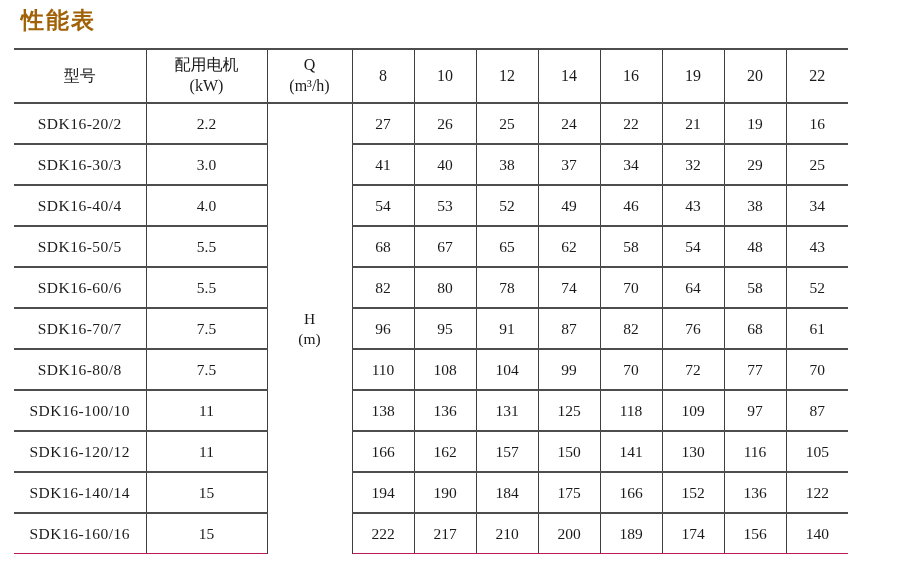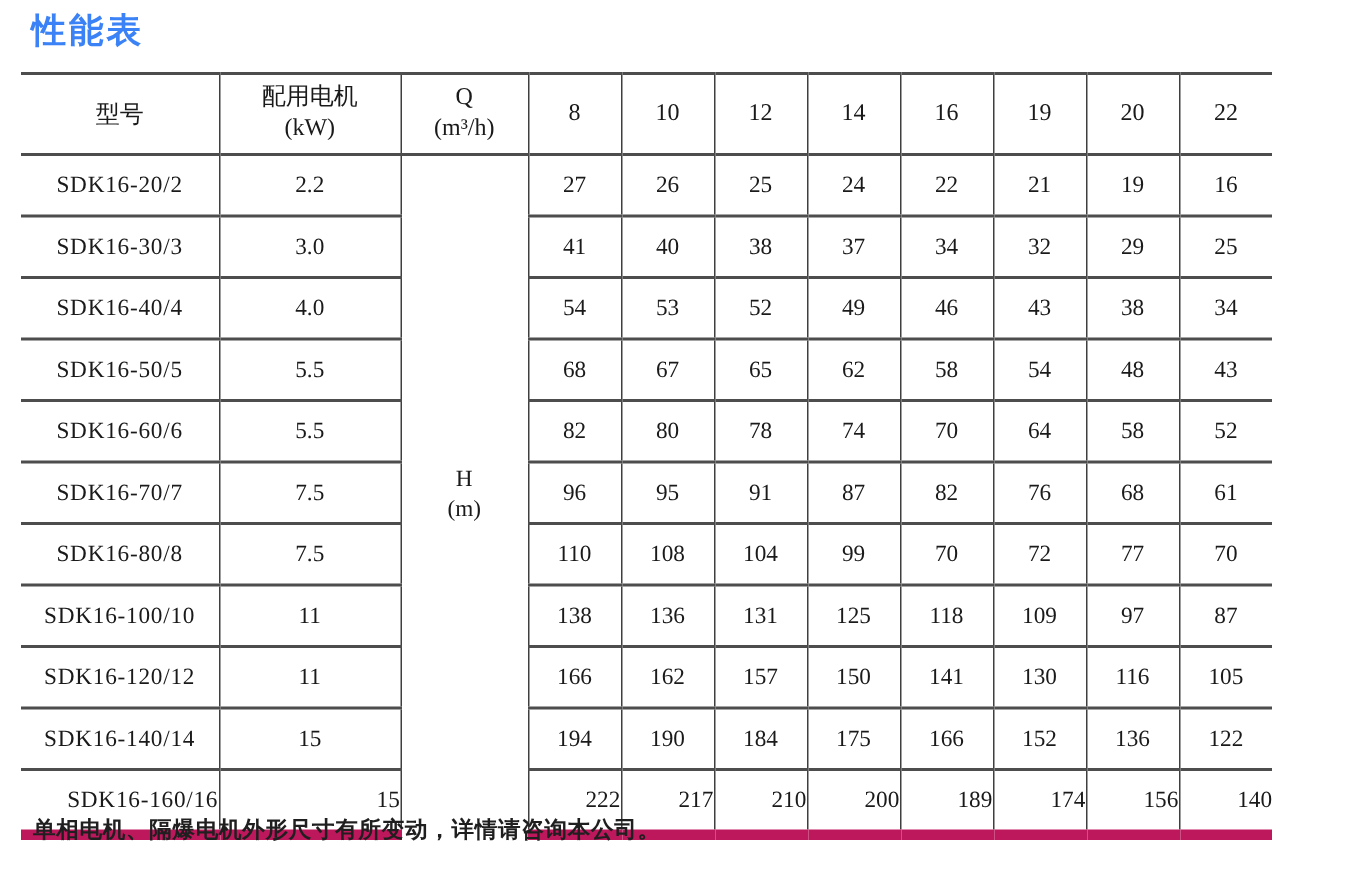--- a/index.html
+++ b/index.html
@@ -19,21 +19,21 @@
     background: #ffffff;
   }
   .title {
     position: absolute;
     left: 21px;
     top: 5px;
     font-family: "Liberation Sans", sans-serif;
     font-weight: bold;
     font-size: 23px;
     letter-spacing: 2px;
-    color: #3b82f6;
+    color: #a16207;
   }
   table.perf {
     position: absolute;
     left: 14px;
     top: 48px;
     border-collapse: collapse;
     table-layout: fixed;
     width: 834px;
   }
   table.perf td {
@@ -44,21 +44,21 @@
     vertical-align: middle;
     padding: 0;
     font-size: 15.5px;
     color: #1a1a1a;
     overflow: hidden;
   }
   table.perf td.first { border-left: none; }
   table.perf td.last  { border-right: none; }
   table.perf tr.head td { height: 52px; font-size: 16px; }
   table.perf tr.body td { height: 39px; }
-  table.perf tr.lastrow td { border-bottom: 7px solid #be185d; text-align: right; }
+  table.perf tr.lastrow td { border-bottom: 1px solid #be185d; }
   td.model { letter-spacing: 0.5px; }
   .twoline div { line-height: 1.3; }
   td.hcell {
     vertical-align: middle;
     padding-bottom: 76px;
     font-size: 16px;
   }
   .footer {
     position: absolute;
     left: 22px;
@@ -255,15 +255,14 @@
       <td>210</td>
       <td>200</td>
       <td>189</td>
       <td>174</td>
       <td>156</td>
       <td class="last">140</td>
     </tr>
   </tbody>
     </table>
 
-  <div class="footer">单相电机、隔爆电机外形尺寸有所变动，详情请咨询本公司。</div>
 
 </div>
 
 </body></html>

